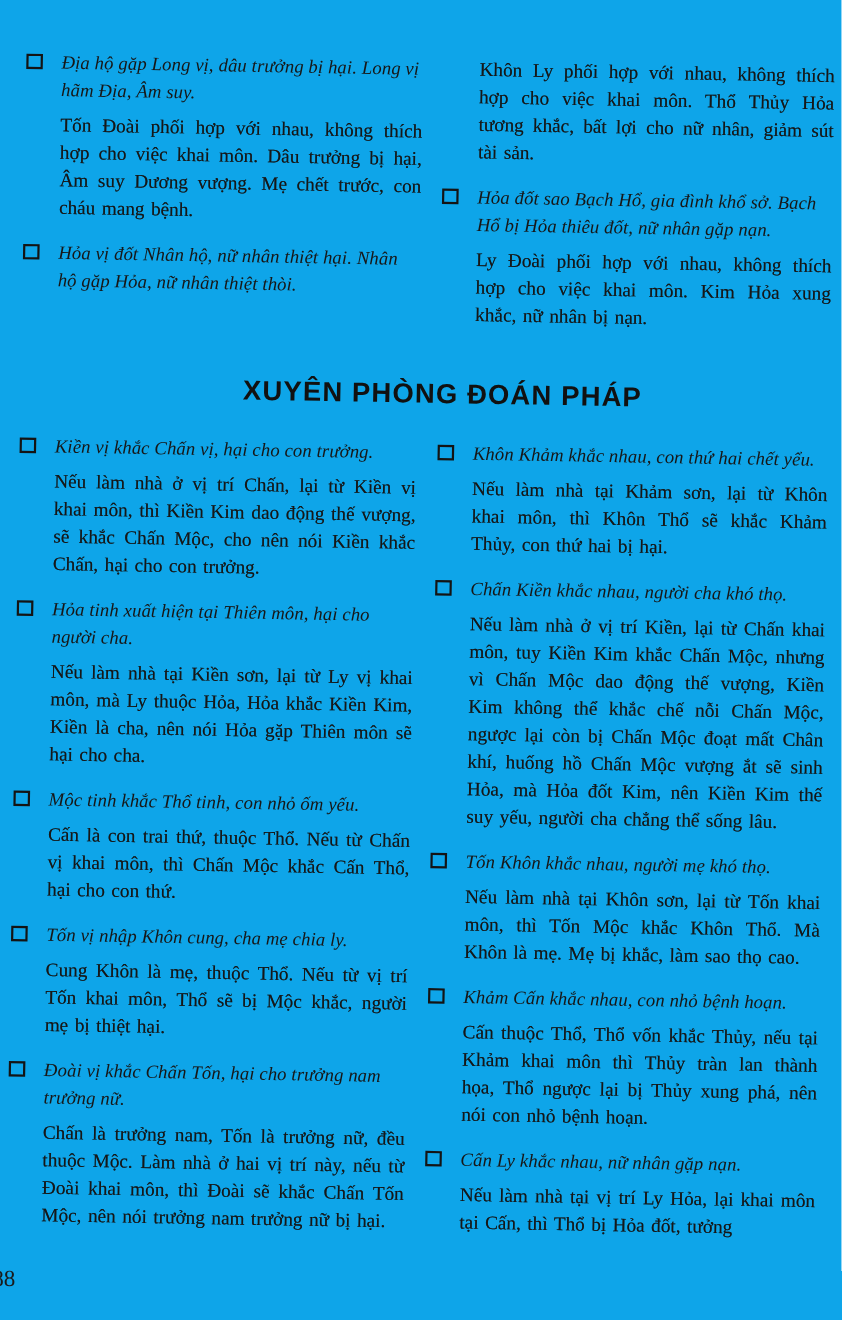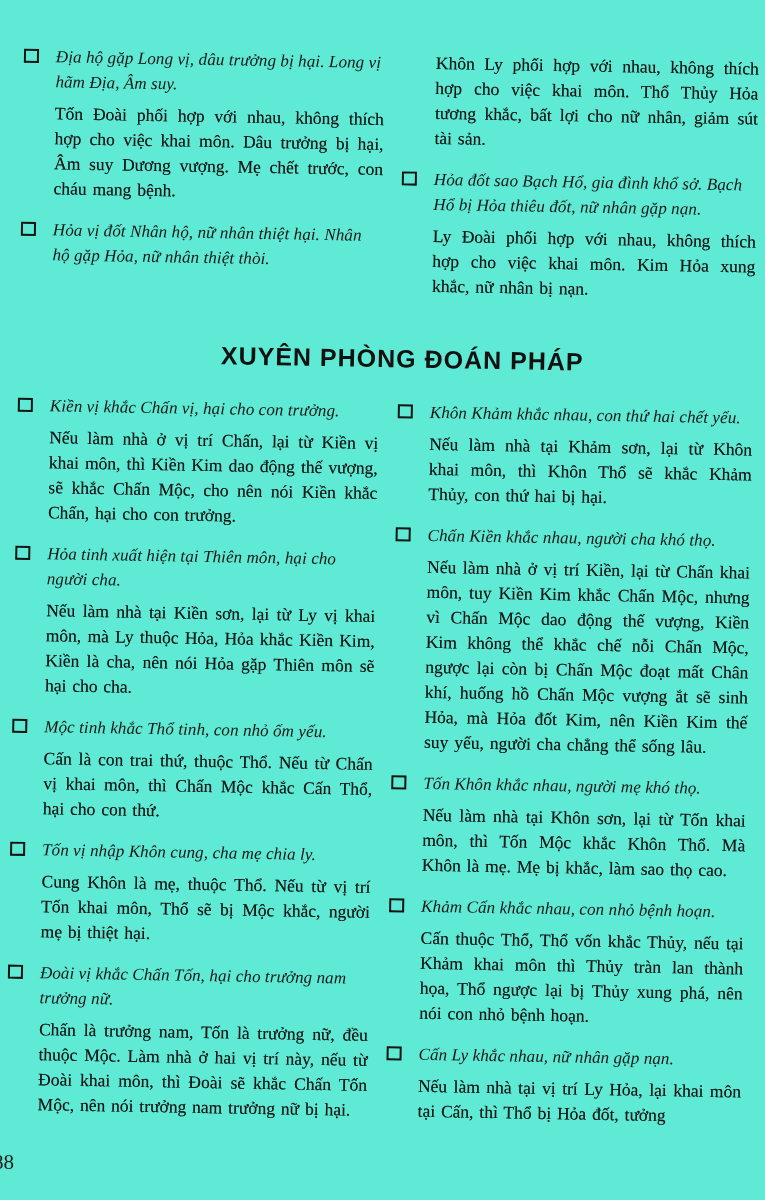--- a/index.html
+++ b/index.html
@@ -1,19 +1,19 @@
 <!DOCTYPE html>
 <html><head>
 <meta charset="utf-8">
 <style>
   html,body { margin:0; padding:0; background:#ffffff; }
   .page {
     position:relative;
     width:765px; height:1200px;
-    background:#5eead4;
+    background:#0ea5e9;
     overflow:hidden;
     color:#171717;
     font-family:"Liberation Serif", serif;
   }
   .content {
     position:absolute; left:0; top:0; width:765px;
     transform: rotate(1deg);
     transform-origin: 382px 0;
   }
   .cols { display:flex; }

